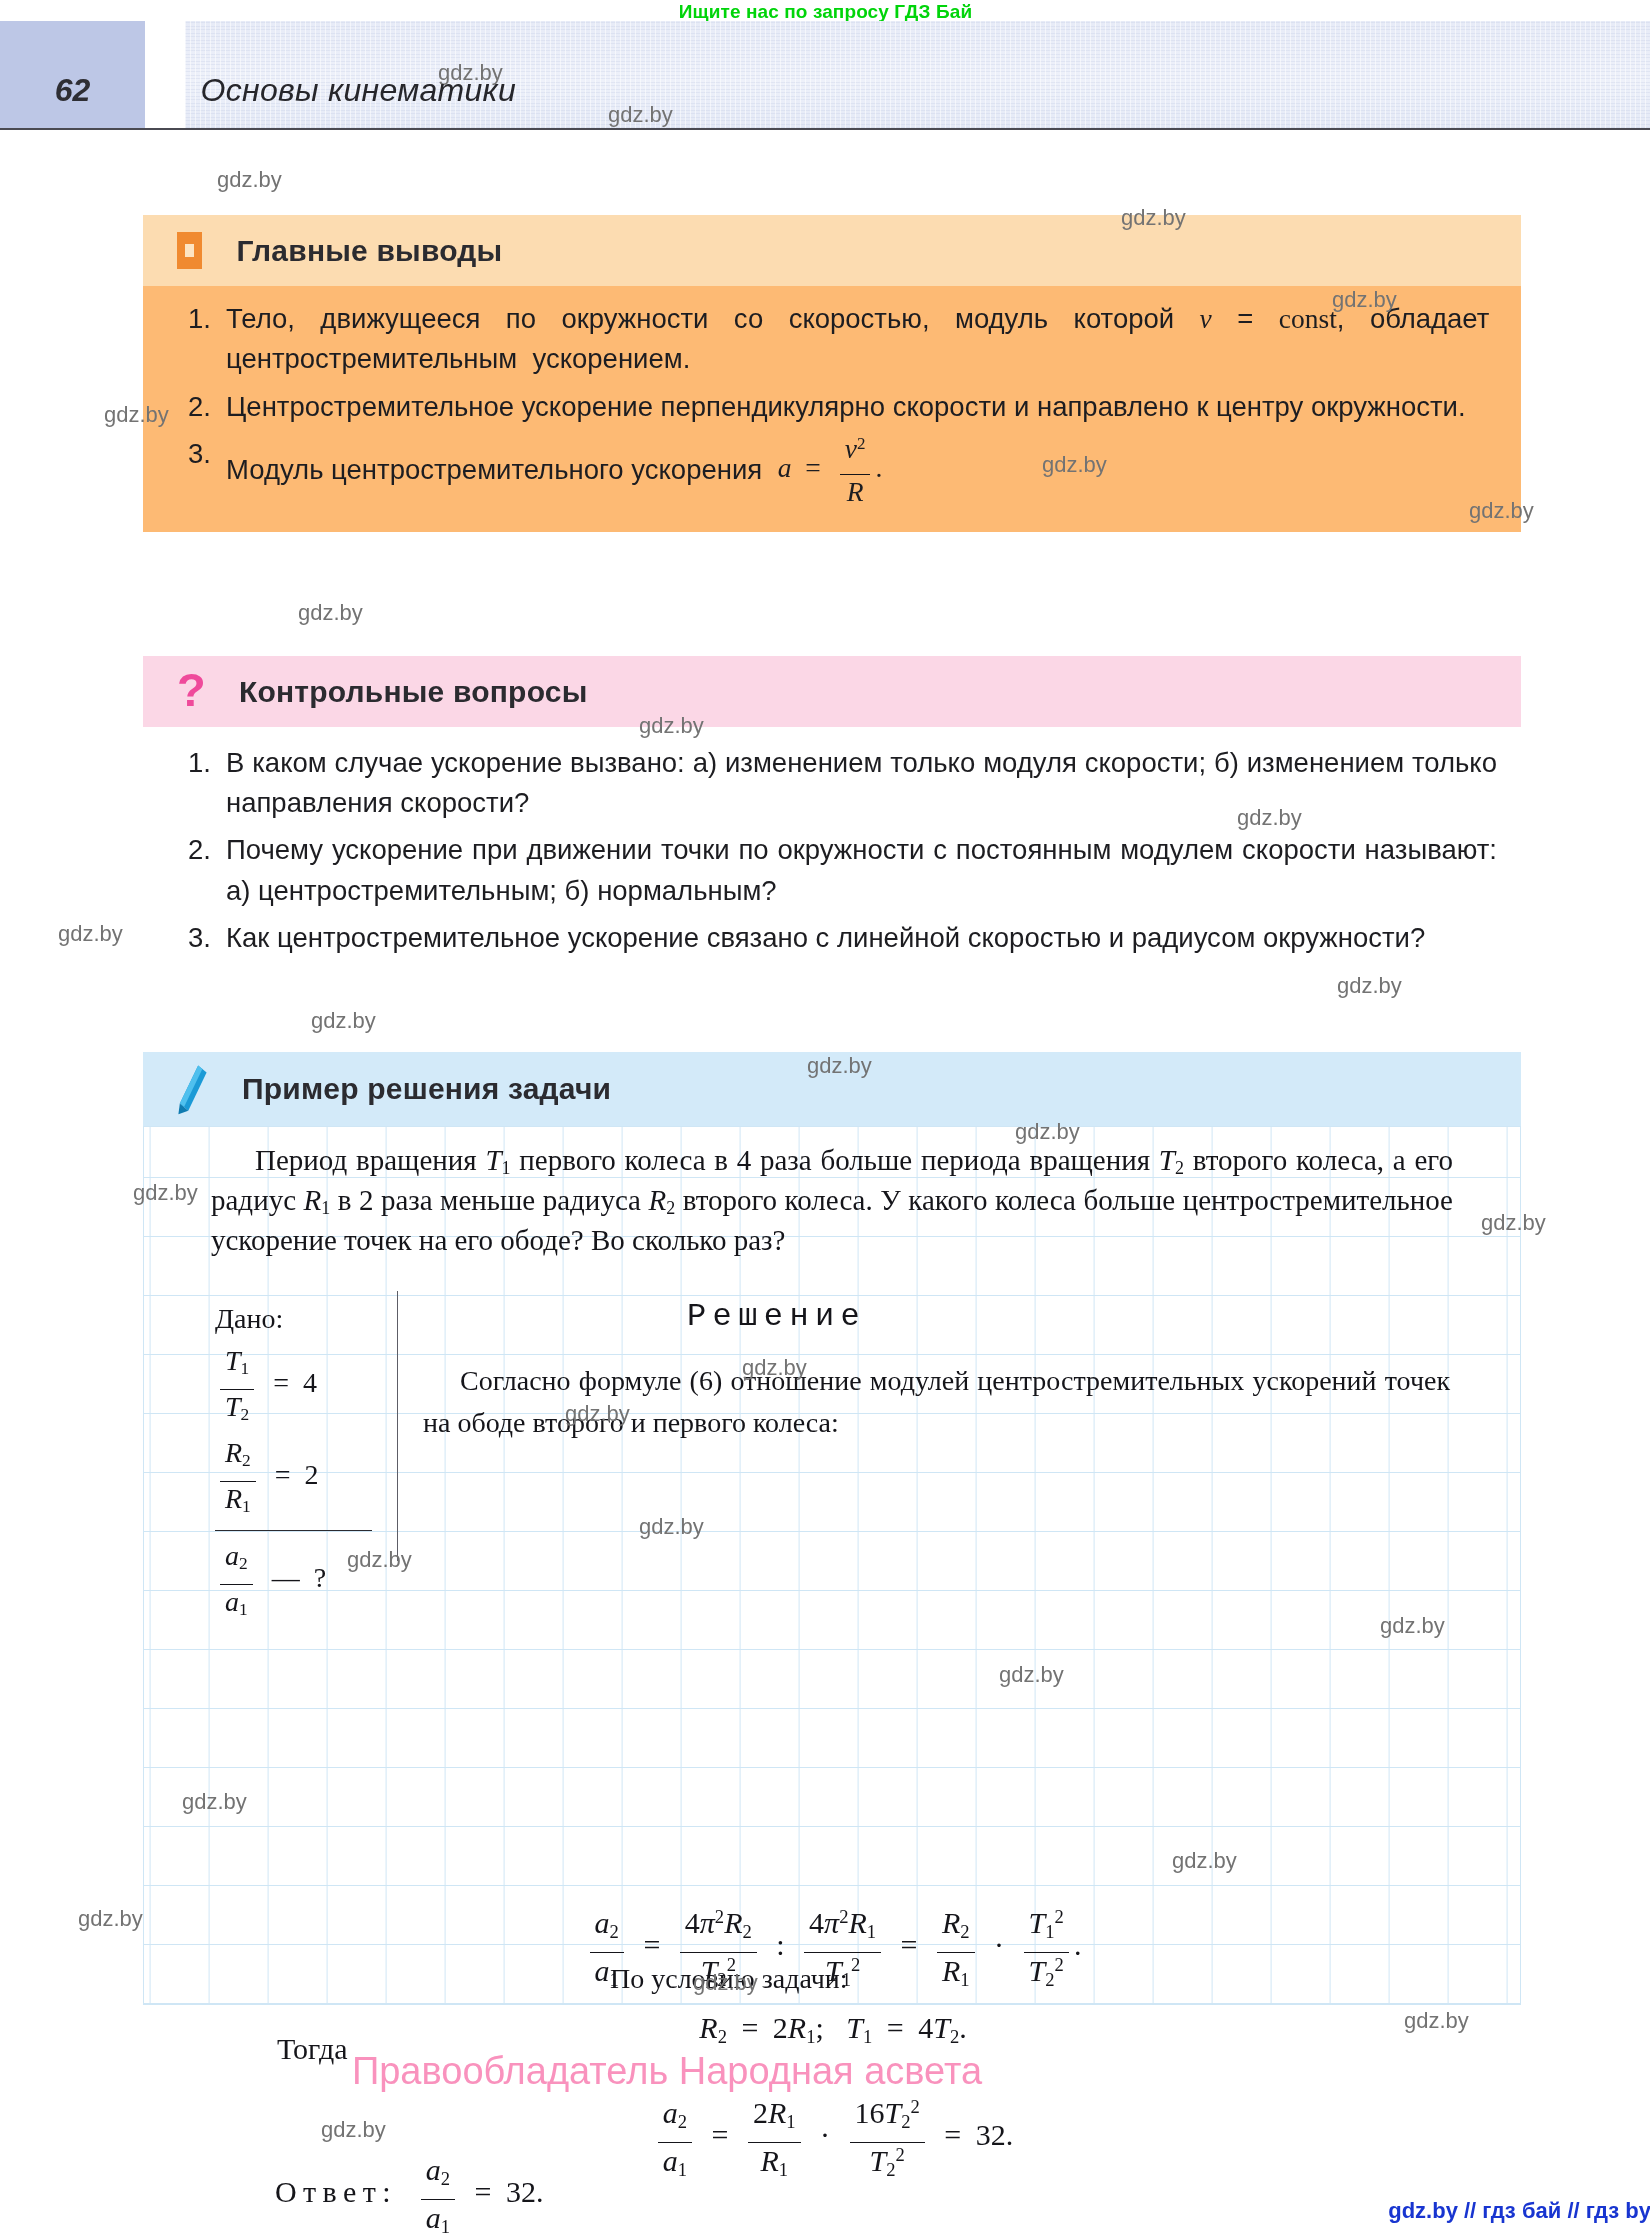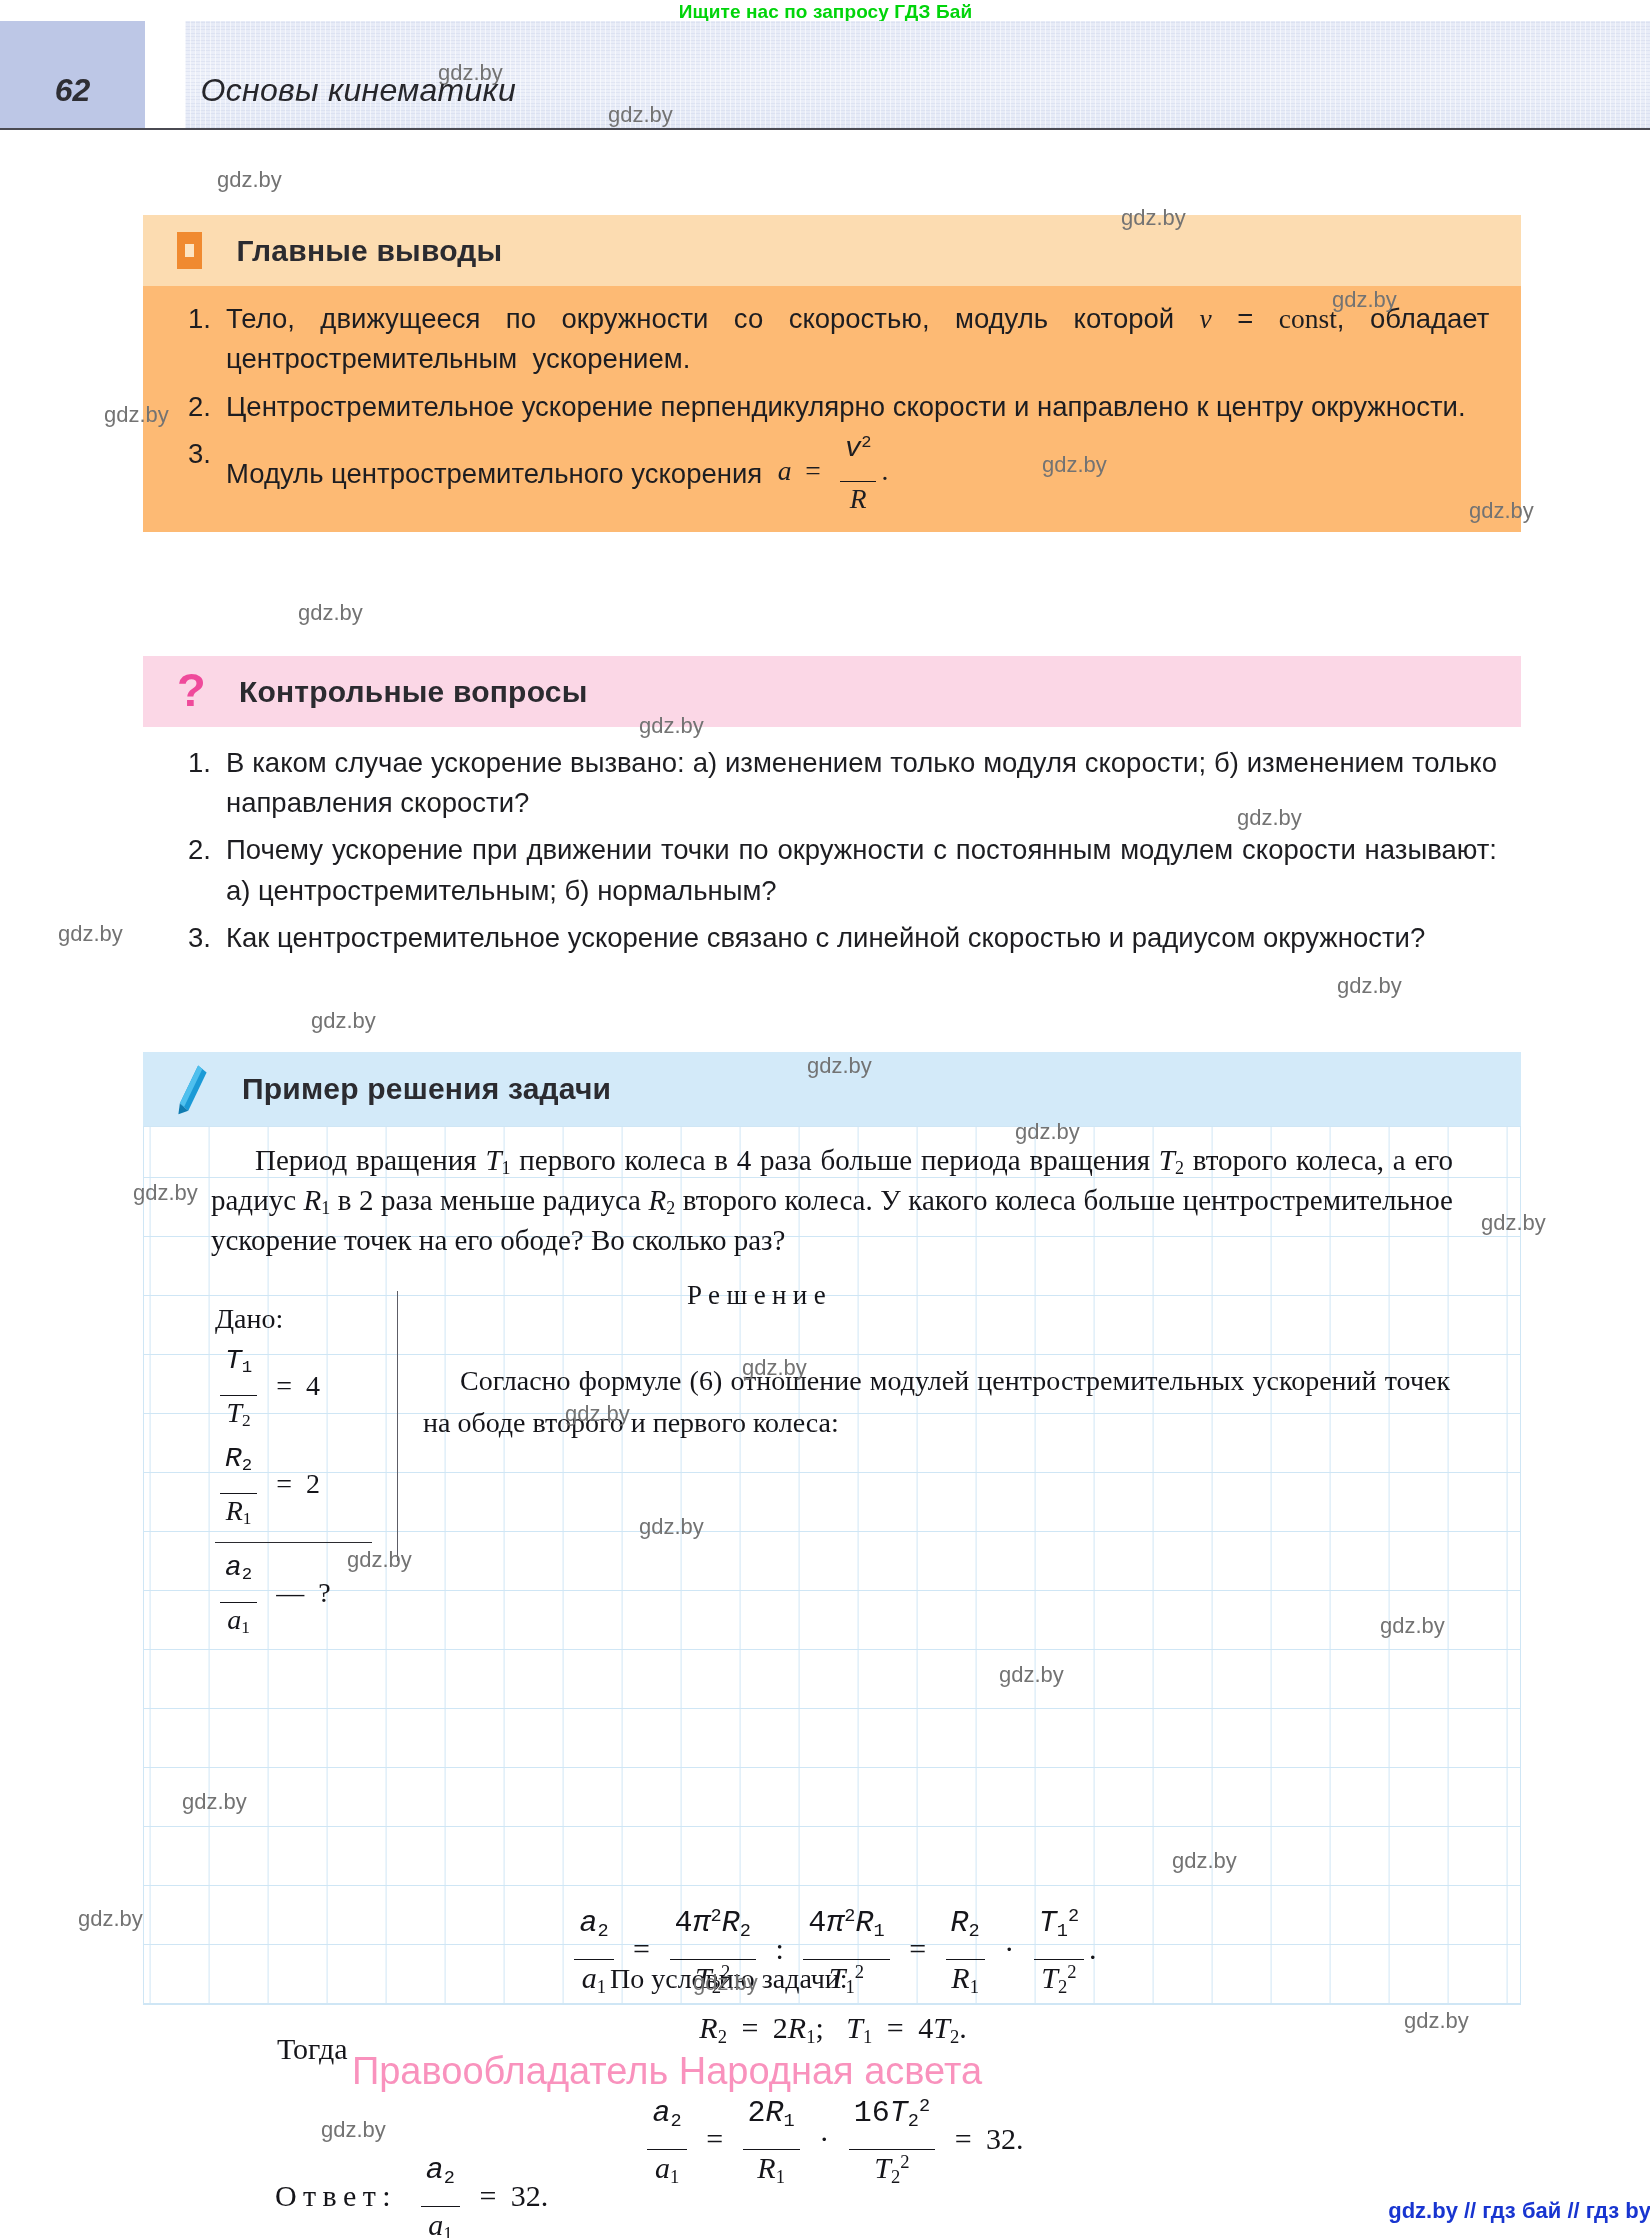--- a/index.html
+++ b/index.html
@@ -173,23 +173,23 @@
     width: 157px;
     margin: 12.7px 0 10px 0;
   }
   .v-divider {
     position: absolute; left: 253px; top: 164px;
     width: 1.4px; height: 270px;
     background: #5d5d66;
   }
 
   .solution-head {
-    position: absolute; left: 543px; top: 153px;
-    font-family: Liberation Serif, serif;
-    font-size: 27px; letter-spacing: 6.4px; color: #15151a;
+    position: absolute; left: 543px; top: 171px;
+    font-family: Liberation Mono, monospace;
+    font-size: 32px; letter-spacing: 6.4px; color: #15151a;
   }
   .sol-text {
     position: absolute; left: 279px; top: 233px; width: 1027px;
     font-family: "Liberation Serif", serif;
     font-size: 28px; line-height: 1.5; color: #15151a;
     text-align: justify;
     text-indent: 37px;
   }
 
   .eq-center { position: absolute; width: 1378px; text-align: center;
@@ -201,21 +201,21 @@
   .then-label { position: absolute; left: 133px; top: 905px;
                 font-family:"Liberation Serif", serif; font-size: 30px; color:#15151a; }
   #eq-final  { top: 970px; }
   .answer-line { position: absolute; left: 131px; top: 1027px;
                  font-family:"Liberation Serif", serif; font-size: 30px; color:#15151a; }
   .answer-line .sp { letter-spacing: 6.4px; }
 
   
   .frac { display: inline-flex; flex-direction: column; vertical-align: middle;
           text-align: center; margin: 0 5px; line-height: 1.08; }
-  .frac > .nm { border-bottom: 1.4px solid #15151a; padding: 0 5px 17px 5px; font-family: Liberation Mono, monospace; }
+  .frac > .nm { border-bottom: 1.4px solid #15151a; padding: 0 5px 10px 5px; }
   .frac > .dn { padding: 2.1px 5px 0 5px; }
   .mi { font-style: italic; }
   sub { font-size: .62em; vertical-align: -0.25em; }
   sup { font-size: .62em; vertical-align: 0.55em; }
   .op { margin: 0 7px; }
 
   
   .copyright {
     position: absolute; left: 0; top: 2050px; width: 1334px;
     text-align: center;

